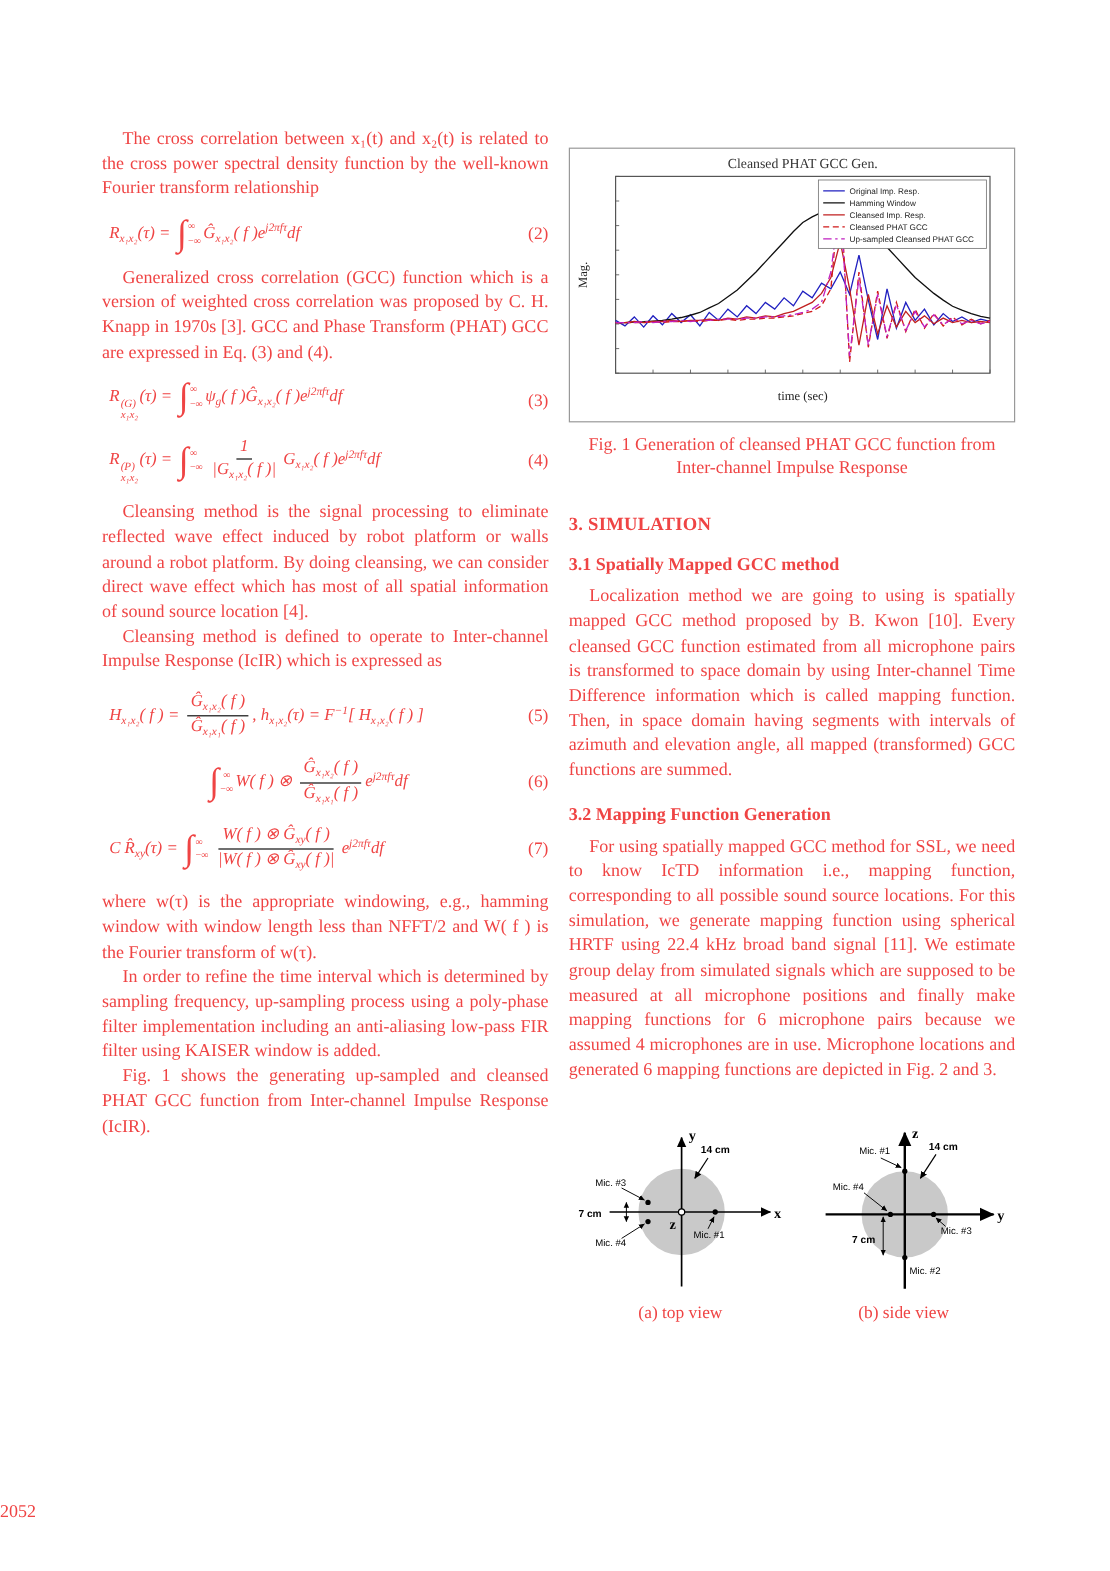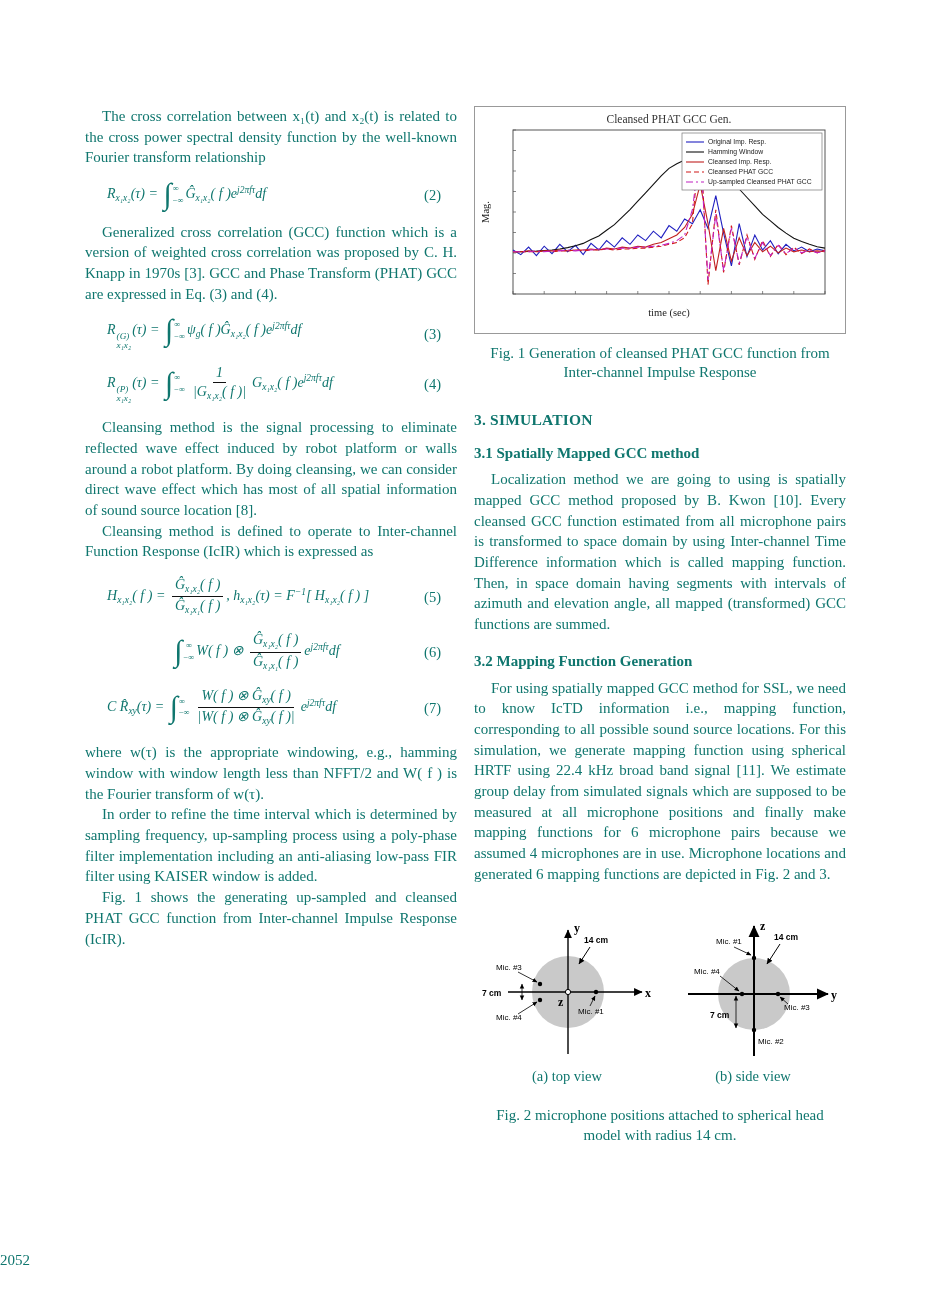--- a/index.html
+++ b/index.html
@@ -1,34 +1,34 @@
 <!DOCTYPE html>
 <html><head>
 <meta charset="utf-8">
 <style>
   html,body{margin:0;padding:0;background:#ffffff;}
   .page{
     position:relative;
     width:906px;height:1309px;
     background:#ffffff;
     font-family:"Liberation Serif",serif;
-    color:#0f766e;
+    color:#ef4444;
     overflow:hidden;
   }
   .content{
     position:absolute;left:85px;top:106px;width:762px;
     display:flex;gap:17px;
   }
   .col{width:372px;font-size:15px;line-height:1.38;}
   .para{margin:0;text-align:justify;text-indent:17px;}
   .para.noindent{text-indent:0;}
   .subhead{font-weight:bold;margin:16px 0 6px;font-size:15px;}
   .section-head{font-weight:bold;text-align:left;font-size:15.5px;margin:26px 0 12px;letter-spacing:.2px;}
   
-  .equation{display:flex;align-items:center;margin:14px 16px;}
+  .equation{display:flex;align-items:center;margin:14px 0;}
   .eq-body{flex:1;padding-left:6px;font-size:14px;line-height:1.25;}
   .eq-body.center{text-align:center;}
   .eq-num{width:36px;text-align:right;font-size:14.5px;}
   .mi{font-style:italic;}
   .msub{font-style:italic;font-size:68%;vertical-align:-0.35em;}
   .msup{font-style:italic;font-size:68%;vertical-align:0.55em;}
   .mss{display:inline-flex;flex-direction:column;align-items:flex-start;font-size:66%;line-height:1.05;vertical-align:-0.5em;margin:0 1px;font-style:italic;}
   .mint{display:inline-flex;align-items:center;margin:0 2px;vertical-align:middle;}
   .int-sym{font-size:215%;line-height:.85;font-style:normal;}
   .int-lims{display:inline-flex;flex-direction:column;justify-content:space-between;height:2.4em;font-size:60%;line-height:1;font-style:normal;padding:1px 0 1px 1px;}
@@ -96,22 +96,22 @@
                 <span class="int-lo">−∞</span>
               </span>
             </span><span class="mfrac">
               <span class="fnum"><span class="mi">1</span></span>
               <span class="fden"><span class="mi">|G</span><span class="msub">x₁x₂</span><span class="mi">( f )|</span></span>
             </span><span class="mi">G</span><span class="msub">x₁x₂</span><span class="mi">( f )e</span><span class="msup">j2πfτ</span><span class="mi">df</span></span>
         <span class="eq-num">(4)</span>
       </div>
 
 
-      <p class="para">Cleansing method is the signal processing to eliminate reflected wave effect induced by robot platform or walls around a robot platform. By doing cleansing, we can consider direct wave effect which has most of all spatial information of sound source location [8].</p>
-      <p class="para">Cleansing method is defined to operate to Inter-channel Function Response (IcIR) which is expressed as</p>
+      <p class="para">Cleansing method is the signal processing to eliminate reflected wave effect induced by robot platform or walls around a robot platform. By doing cleansing, we can consider direct wave effect which has most of all spatial information of sound source location [4].</p>
+      <p class="para">Cleansing method is defined to operate to Inter-channel Impulse Response (IcIR) which is expressed as</p>
 
       <div class="equation">
         <span class="eq-body"><span class="mi">H</span><span class="msub">x₁x₂</span><span class="mi">( f ) = </span><span class="mfrac">
               <span class="fnum"><span class="mi">Ĝ</span><span class="msub">x₁x₂</span><span class="mi">( f )</span></span>
               <span class="fden"><span class="mi">Ĝ</span><span class="msub">x₁x₁</span><span class="mi">( f )</span></span>
             </span><span class="mi">,  h</span><span class="msub">x₁x₂</span><span class="mi">(τ) = F</span><span class="msup">−1</span><span class="mi">[ H</span><span class="msub">x₁x₂</span><span class="mi">( f ) ]</span></span>
         <span class="eq-num">(5)</span>
       </div>
 
       <div class="equation" style="margin-top:2px;">
@@ -142,21 +142,21 @@
         <span class="eq-num">(7)</span>
       </div>
 
       <p class="para noindent">where w(τ) is the appropriate windowing, e.g., hamming window with window length less than NFFT/2 and W( f ) is the Fourier transform of w(τ).</p>
       <p class="para">In order to refine the time interval which is determined by sampling frequency, up-sampling process using a poly-phase filter implementation including an anti-aliasing low-pass FIR filter using KAISER window is added.</p>
       <p class="para">Fig. 1 shows the generating up-sampled and cleansed PHAT GCC function from Inter-channel Impulse Response (IcIR).</p>
     </div>
 
     <div class="col">
 
-      <figure class="figure1" style="margin:0 0 18px;">
+      <figure class="figure1" style="margin:17px 0 18px;">
         <div class="chart-holder"><svg width="356" height="214">
               <text x="192" y="13" text-anchor="middle" font-size="11.5" fill="#333" font-family="Liberation Serif,serif">Cleansed PHAT GCC Gen.</text>
               <rect x="36" y="20" width="312" height="164" fill="#ffffff" stroke="#555"></rect>
               <line x1="36" y1="184" x2="36" y2="181" stroke="#555" stroke-width="0.7"></line>
               <line x1="67.2" y1="184" x2="67.2" y2="181" stroke="#555" stroke-width="0.7"></line>
               <line x1="98.4" y1="184" x2="98.4" y2="181" stroke="#555" stroke-width="0.7"></line>
               <line x1="129.6" y1="184" x2="129.6" y2="181" stroke="#555" stroke-width="0.7"></line>
               <line x1="160.8" y1="184" x2="160.8" y2="181" stroke="#555" stroke-width="0.7"></line>
               <line x1="192" y1="184" x2="192" y2="181" stroke="#555" stroke-width="0.7"></line>
               <line x1="223.2" y1="184" x2="223.2" y2="181" stroke="#555" stroke-width="0.7"></line>
@@ -261,19 +261,18 @@
               <line x1="56" y1="64" x2="75" y2="79" stroke="#000" stroke-width="0.8" marker-end="url(#arwS)"></line>
               <text x="120" y="98" class="mic-label">Mic. #3</text>
               <line x1="124" y1="92" x2="116" y2="85" stroke="#000" stroke-width="0.8" marker-end="url(#arwS)"></line>
               <text x="94" y="132" class="mic-label">Mic. #2</text>
               <text x="46" y="106" class="dim-label">7 cm</text>
               <line x1="72" y1="84" x2="72" y2="116" stroke="#000" stroke-width="0.8" marker-start="url(#arwS)" marker-end="url(#arwS)"></line>
             </svg>
             <div class="fig2-subcap">(b) side view</div>
           </div>
         </div>
-        <figcaption class="fig-caption" style="margin-top:20px;">Fig. 2 microphone positions attached to spherical head model with radius 14 cm.</figcaption>
       </figure>
     </div>
   </div>
 
   <div class="page-footer">2052</div>
 </div>
 
 </body></html>

